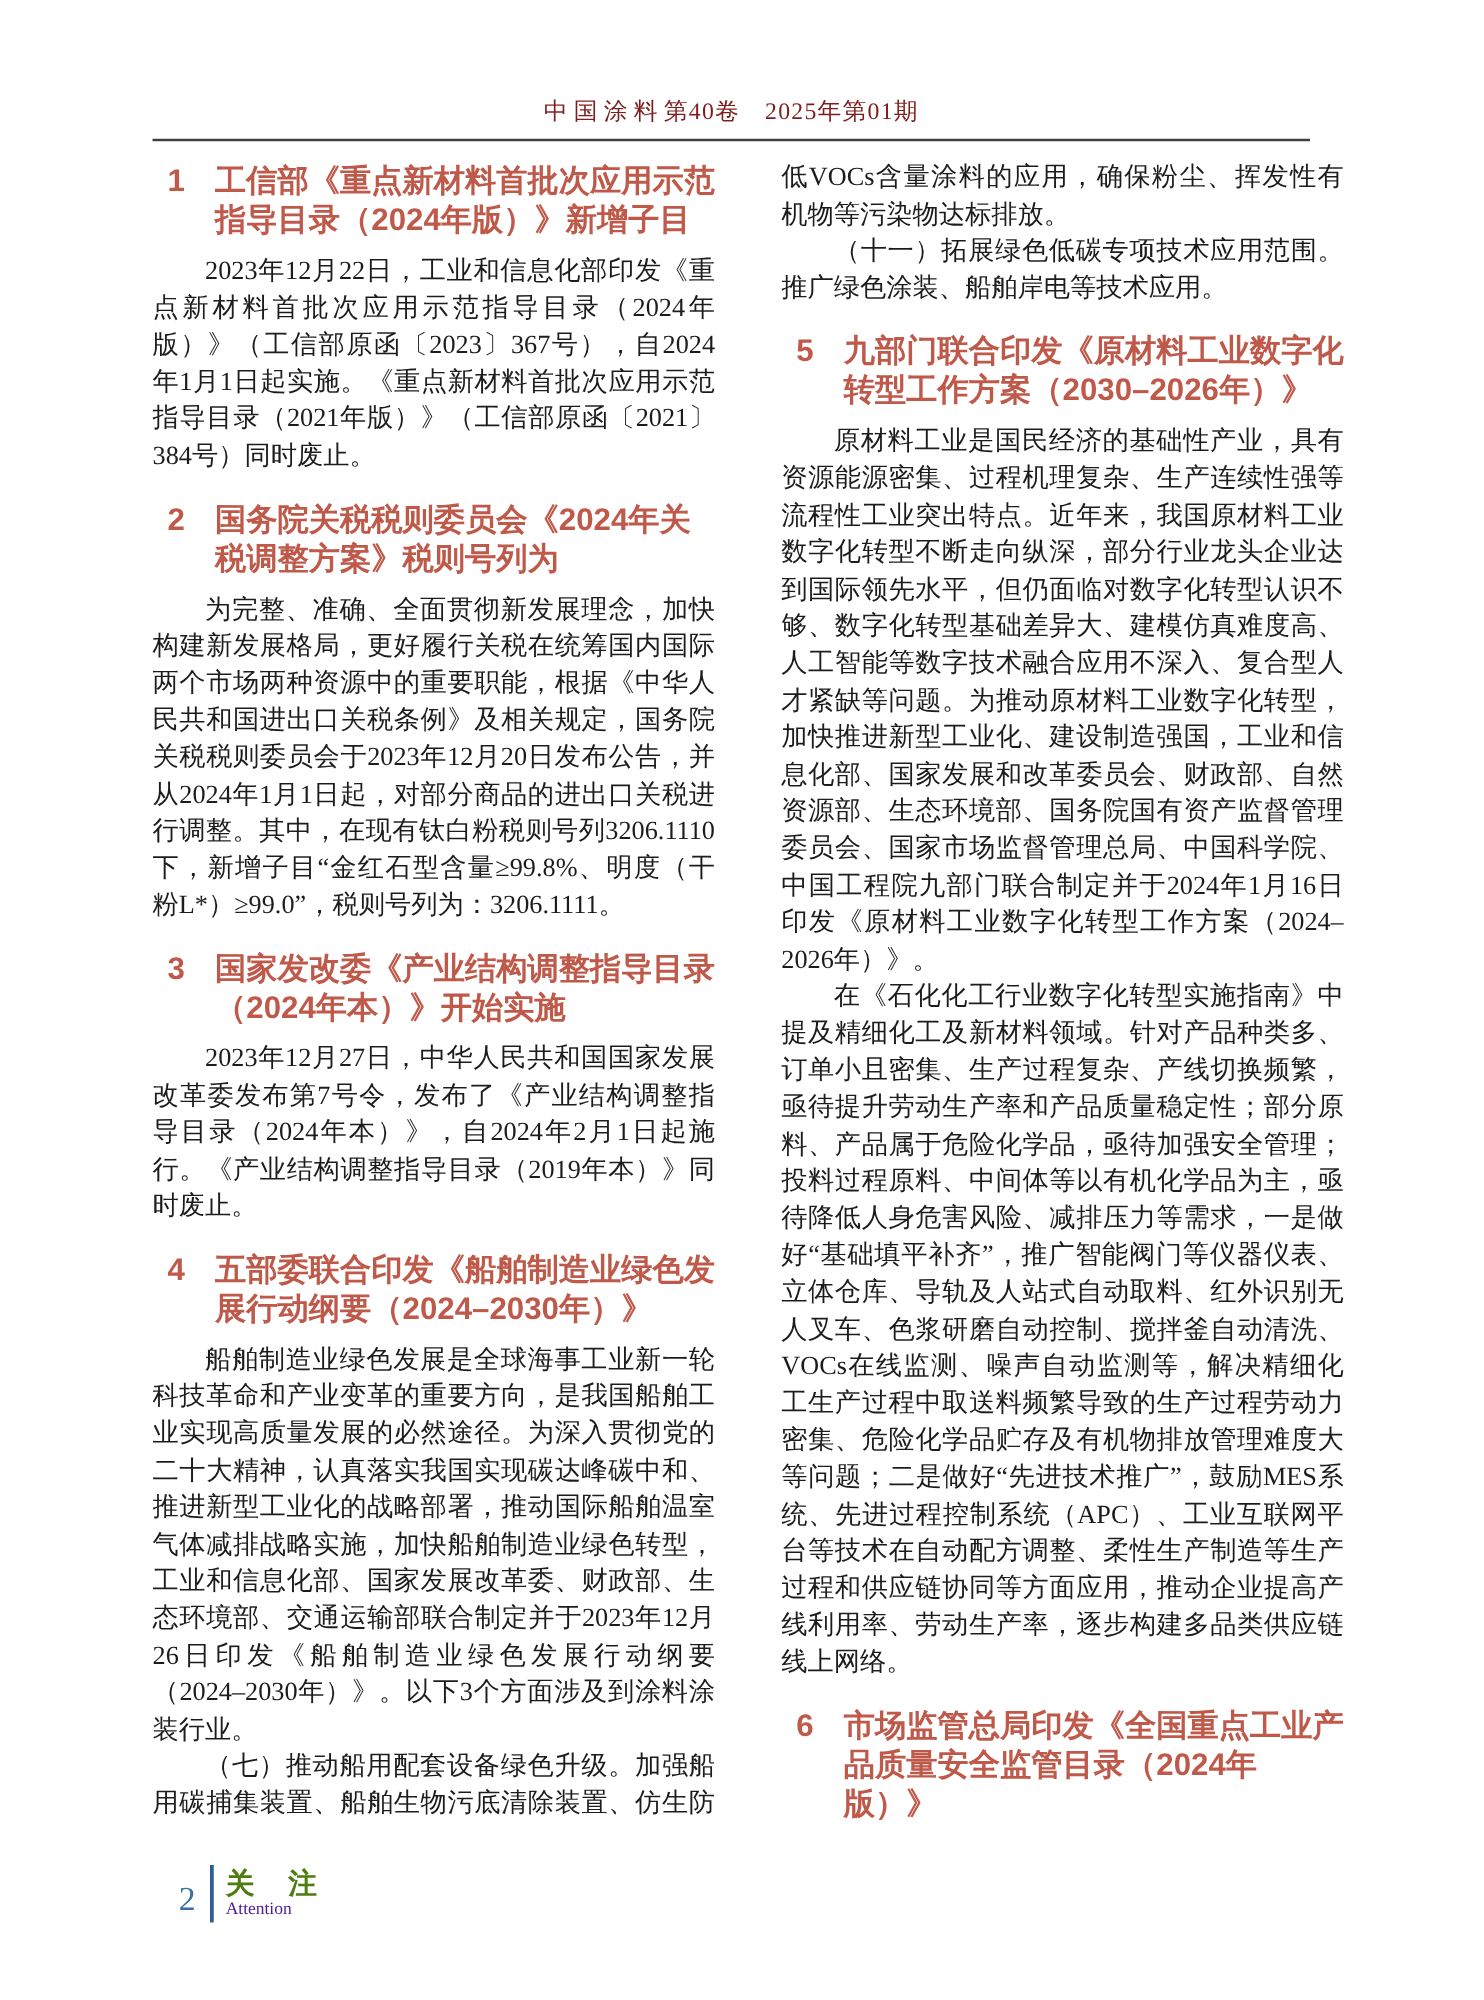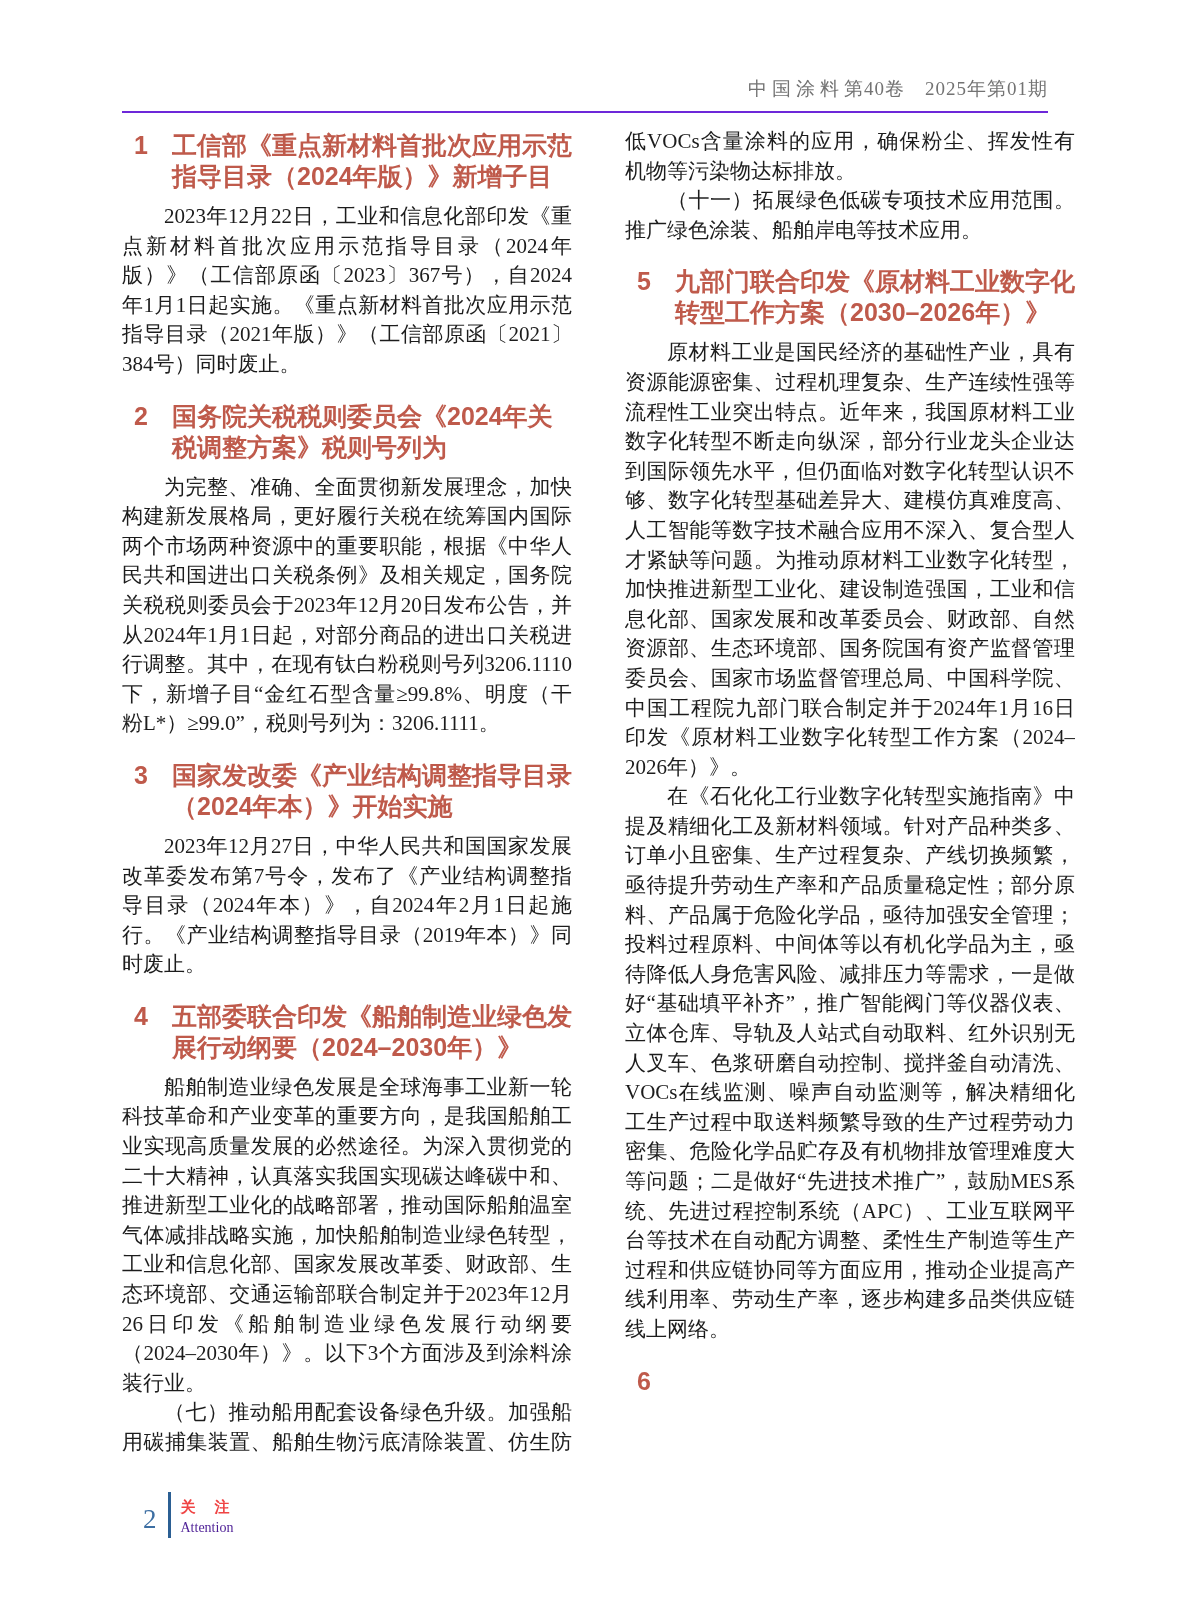--- a/index.html
+++ b/index.html
@@ -9,24 +9,24 @@
     background:#ffffff;
     position:relative;
     overflow:hidden;
     font-family:"Liberation Serif","DejaVu Serif",serif;
     color:#1c1c1c;
     -webkit-font-smoothing:antialiased;
   }
   
   .page-header{
     position:absolute;left:122px;top:76px;width:926px;
-    display:flex;justify-content:flex-end;align-items:flex-end;
+    display:flex;justify-content:center;align-items:flex-end;
     padding-bottom:9px;
-    border-bottom:2px solid #6d28d9;
-    font-size:19px;color:#737373;
+    border-bottom:2px solid #404040;
+    font-size:19px;color:#7f1d1d;
   }
   .journal-name{letter-spacing:5px;}
   .issue-info{letter-spacing:1px;}
   
   .col{
     position:absolute;top:127px;width:450px;height:1332px;
     overflow:hidden;
     font-size:21px;line-height:29.6px;
     text-align:justify;
   }
@@ -58,22 +58,22 @@
     font-size:27px;color:#3d6fa3;
     margin-right:11px;line-height:1;
     padding-top:8px;
   }
   .footer-bar{
     width:3px;height:46px;background:#2b5f93;margin-right:10px;
   }
   .footer-titles{display:flex;flex-direction:column;justify-content:center;}
   .footer-cn{
     font-family:"Liberation Sans","DejaVu Sans",sans-serif;
-    font-weight:bold;font-size:15px;line-height:25px;
-    color:#ef4444;letter-spacing:2px;
+    font-weight:bold;font-size:23px;line-height:25px;
+    color:#4d7c0f;letter-spacing:2px;
   }
   .footer-en{
     font-size:14px;line-height:17px;color:#4c1d95;
   }
 </style>
 </head>
 <body>
 
 <div class="page-header">
   <span class="journal-name">中国涂料</span>
@@ -90,21 +90,21 @@
     <div class="section-heading"><span class="num">4</span><span>五部委联合印发《船舶制造业绿色发展行动纲要（2024–2030年）》</span></div>
     <p class="indent">船舶制造业绿色发展是全球海事工业新一轮科技革命和产业变革的重要方向，是我国船舶工业实现高质量发展的必然途径。为深入贯彻党的二十大精神，认真落实我国实现碳达峰碳中和、推进新型工业化的战略部署，推动国际船舶温室气体减排战略实施，加快船舶制造业绿色转型，工业和信息化部、国家发展改革委、财政部、生态环境部、交通运输部联合制定并于2023年12月26日印发《船舶制造业绿色发展行动纲要（2024–2030年）》。以下3个方面涉及到涂料涂装行业。</p>
     <p class="indent">（七）推动船用配套设备绿色升级。加强船用碳捕集装置、船舶生物污底清除装置、仿生防污减阻涂层材料等新型船用环保设备及材料研发应用。</p>
   </div>
 <div class="col col-right">
     <p class="noindent">低VOCs含量涂料的应用，确保粉尘、挥发性有机物等污染物达标排放。</p>
     <p class="indent">（十一）拓展绿色低碳专项技术应用范围。推广绿色涂装、船舶岸电等技术应用。</p>
     <div class="section-heading"><span class="num">5</span><span>九部门联合印发《原材料工业数字化转型工作方案（2030–2026年）》</span></div>
     <p class="indent">原材料工业是国民经济的基础性产业，具有资源能源密集、过程机理复杂、生产连续性强等流程性工业突出特点。近年来，我国原材料工业数字化转型不断走向纵深，部分行业龙头企业达到国际领先水平，但仍面临对数字化转型认识不够、数字化转型基础差异大、建模仿真难度高、人工智能等数字技术融合应用不深入、复合型人才紧缺等问题。为推动原材料工业数字化转型，加快推进新型工业化、建设制造强国，工业和信息化部、国家发展和改革委员会、财政部、自然资源部、生态环境部、国务院国有资产监督管理委员会、国家市场监督管理总局、中国科学院、中国工程院九部门联合制定并于2024年1月16日印发《原材料工业数字化转型工作方案（2024–2026年）》。</p>
     <p class="indent">在《石化化工行业数字化转型实施指南》中提及精细化工及新材料领域。针对产品种类多、订单小且密集、生产过程复杂、产线切换频繁，亟待提升劳动生产率和产品质量稳定性；部分原料、产品属于危险化学品，亟待加强安全管理；投料过程原料、中间体等以有机化学品为主，亟待降低人身危害风险、减排压力等需求，一是做好“基础填平补齐”，推广智能阀门等仪器仪表、立体仓库、导轨及人站式自动取料、红外识别无人叉车、色浆研磨自动控制、搅拌釜自动清洗、VOCs在线监测、噪声自动监测等，解决精细化工生产过程中取送料频繁导致的生产过程劳动力密集、危险化学品贮存及有机物排放管理难度大等问题；二是做好“先进技术推广”，鼓励MES系统、先进过程控制系统（APC）、工业互联网平台等技术在自动配方调整、柔性生产制造等生产过程和供应链协同等方面应用，推动企业提高产线利用率、劳动生产率，逐步构建多品类供应链线上网络。</p>
-    <div class="section-heading"><span class="num">6</span></div>
+    <div class="section-heading"><span class="num">6</span><span>市场监管总局印发《全国重点工业产品质量安全监管目录（2024年版）》</span></div>
   </div>
 
 <div class="page-footer">
   <span class="page-number">2</span>
   <span class="footer-bar"></span>
   <span class="footer-titles">
     <span class="footer-cn">关　注</span>
     <span class="footer-en">Attention</span>
   </span>
 </div>

